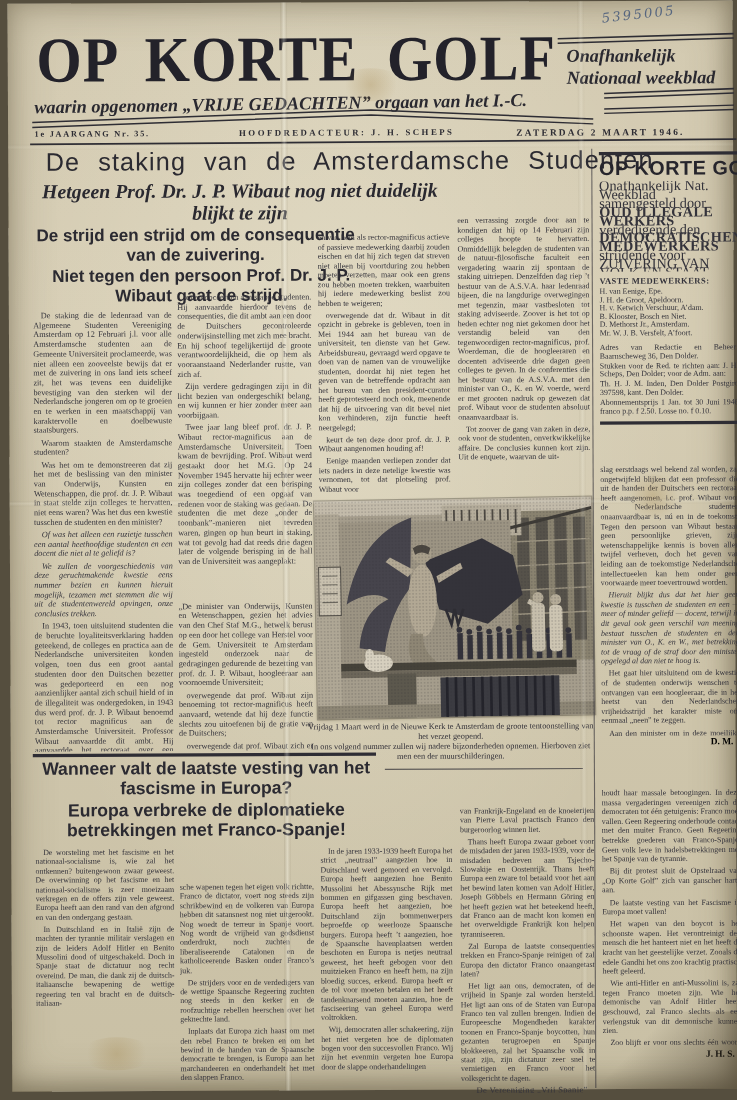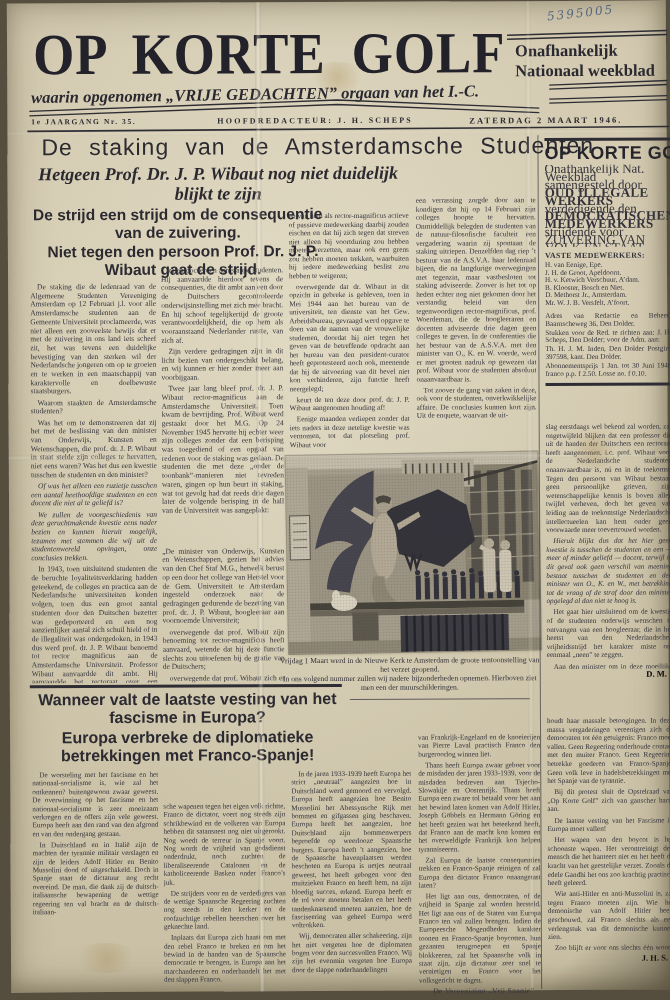--- a/index.html
+++ b/index.html
@@ -31,21 +31,21 @@
 
   
   .mast-title{
     position:absolute;left:26px;top:18px;width:480px;
     font-family:"Liberation Serif", serif;font-weight:bold;
     font-size:54px;letter-spacing:1px;word-spacing:12px;color:#23222a;
     white-space:nowrap;transform:scale(.98,1.08);transform-origin:left top;
   }
   .mast-tag{
     position:absolute;left:508px;width:152px;text-align:left;
-    font-weight:bold;font-size:16.5px;color:#2a2930;
+    font-style:italic;font-weight:bold;font-size:16.5px;color:#2a2930;
   }
   .mast-sub{
     position:absolute;left:24px;top:82px;width:510px;
     font-style:italic;font-weight:bold;font-size:16.5px;color:#2a2930;
     transform:rotate(-.6deg);white-space:nowrap;
   }
   .dateline{position:absolute;top:114px;font-weight:bold;color:#2d2c33;
     font-family:"Liberation Serif", serif;white-space:nowrap;}
   .dl-vol{left:24px;font-size:7.5px;letter-spacing:1.6px;}
   .dl-ed{left:210px;font-size:8px;letter-spacing:2.2px;}
@@ -144,21 +144,21 @@
   <div class="h-main">De staking van de Amsterdamsche Studenten</div>
   <div class="h-deck">Hetgeen Prof. Dr. J. P. Wibaut nog niet duidelijk blijkt te zijn</div>
   <div class="h-sub" style="left:20px;top:203px;width:300px;">De strijd een strijd om de consequentie van de zuivering.</div>
   <div class="h-sub" style="left:20px;top:240px;width:310px;">Niet tegen den persoon Prof. Dr. J. P. Wibaut gaat de strijd.</div>
 
   <div class="col" style="left:22px;top:280px;width:126px;height:400px;">
     <p>De staking die de ledenraad van de Algemeene Studenten Vereeniging Amsterdam op 12 Februari j.l. voor alle Amsterdamsche studenten aan de Gemeente Universiteit proclameerde, was niet alleen een zooveelste bewijs dat er met de zuivering in ons land iets scheef zit, het was tevens een duidelijke bevestiging van den sterken wil der Nederlandsche jongeren om op te groeien en te werken in een maatschappij van karaktervolle en doelbewuste staatsburgers.</p>
     <p>Waarom staakten de Amsterdamsche studenten?</p>
     <p>Was het om te demonstreeren dat zij het met de beslissing van den minister van Onderwijs, Kunsten en Wetenschappen, die prof. dr. J. P. Wibaut in staat stelde zijn colleges te hervatten, niet eens waren? Was het dus een kwestie tusschen de studenten en den minister?</p>
     <p class="i">Of was het alleen een ruzietje tusschen een aantal heethoofdige studenten en een docent die niet al te geliefd is?</p>
-    <p class="i">We zullen de voorgeschiedenis van deze geruchtmakende kwestie eens nader bezien en kunnen hieruit mogelijk, tezamen met stemmen die wij uit de studentenwereld opvingen, onze conclusies trekken.</p>
+    <p class="i">We zullen de voorgeschiedenis van deze geruchtmakende kwestie eens nummer bezien en kunnen hieruit mogelijk, tezamen met stemmen die wij uit de studentenwereld opvingen, onze conclusies trekken.</p>
     <p>In 1943, toen uitsluitend studenten die de beruchte loyaliteitsverklaring hadden geteekend, de colleges en practica aan de Nederlandsche universiteiten konden volgen, toen dus een groot aantal studenten door den Duitschen bezetter was gedeporteerd en een nog aanzienlijker aantal zich schuil hield of in de illegaliteit was ondergedoken, in 1943 dus werd prof. dr. J. P. Wibaut benoemd tot rector magnificus aan de Amsterdamsche Universiteit. Professor Wibaut aanvaardde dit ambt. Hij aanvaardde het rectoraat over een instelling van hooger onderwijs waar slappe hoogleeraren in uitgestorven college-</p>
   </div>
 
   <div class="col" style="left:153px;top:264px;width:122px;height:416px;">
     <p>zalen doceerden aan slappe studenten. Hij aanvaardde hierdoor tevens de consequenties, die dit ambt aan een door de Duitschers gecontroleerde onderwijsinstelling met zich mee bracht. En hij schoof tegelijkertijd de groote verantwoordelijkheid, die op hem als vooraanstaand Nederlander rustte, van zich af.</p>
     <p>Zijn verdere gedragingen zijn in dit licht bezien van ondergeschikt belang, en wij kunnen er hier zonder meer aan voorbijgaan.</p>
     <p>Twee jaar lang bleef prof. dr. J. P. Wibaut rector-magnificus aan de Amsterdamsche Universiteit. Toen kwam de bevrijding. Prof. Wibaut werd gestaakt door het M.G. Op 24 November 1945 hervatte hij echter weer zijn colleges zonder dat een berisping was toegediend of een opgaaf van redenen voor de staking was gedaan. De studenten die met deze „onder de toonbank”-manieren niet tevreden waren, gingen op hun beurt in staking, wat tot gevolg had dat reeds drie dagen later de volgende berisping in de hall van de Universiteit was aangeplakt:</p>
     <p class="ni">„De minister van Onderwijs, Kunsten en Wetenschappen, gezien het advies van den Chef Staf M.G., hetwelk berust op een door het college van Herstel voor de Gem. Universiteit te Amsterdam ingesteld onderzoek naar de gedragingen gedurende de bezetting van prof. dr. J. P. Wibaut, hoogleeraar aan voornoemde Universiteit;</p>
     <p>overwegende dat prof. Wibaut zijn benoeming tot rector-magnificus heeft aanvaard, wetende dat hij deze functie slechts zou uitoefenen bij de gratie van de Duitschers;</p>
     <p>overwegende dat prof. Wibaut zich er van bewust had behooren te zijn, dat de Duitschers er voortdurend op uit waren beslag te leggen op de Nederlandsche universiteiten</p>

